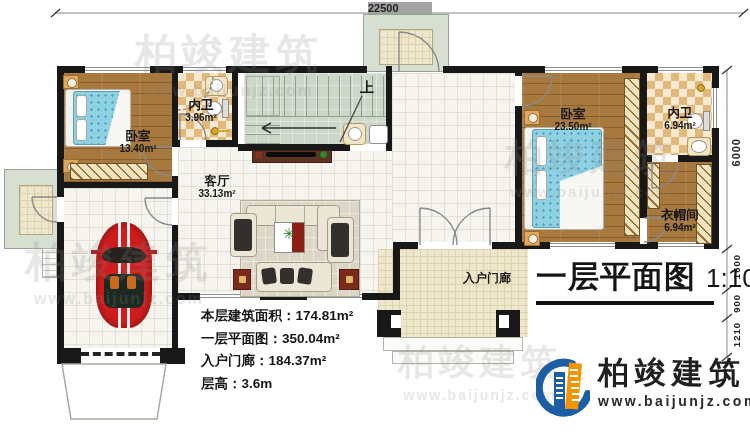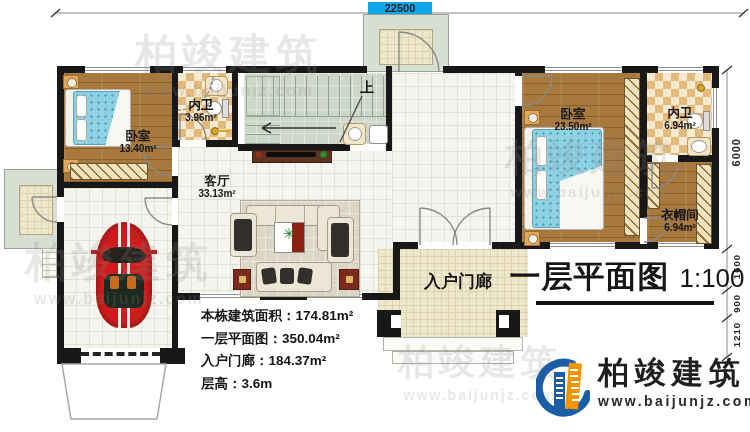--- a/index.html
+++ b/index.html
@@ -274,43 +274,43 @@
   </div>
   <div class="room-label" style="left:650px;top:106px;width:60px;">
     <span class="room-name">内卫</span>
     <span class="room-area">6.94m²</span>
   </div>
   <div class="room-label" style="left:649px;top:208px;width:62px;">
     <span class="room-name">衣帽间</span>
     <span class="room-area">6.94m²</span>
   </div>
   <div class="room-label" style="left:405px;top:272px;width:106px;">
-    <span class="room-name" style="font-size:17px;">入户门廊</span>
+    <span class="room-name" style="font-size:12px;text-align:right;">入户门廊</span>
   </div>
   <div class="room-label" style="left:357px;top:80px;width:20px;">
     <span class="room-name" style="font-size:14px;">上</span>
   </div>
 
-  <div class="dim" style="left:368px;top:2px;width:64px;text-align:center;background:#0ea5e9;">22500</div>
+  <div class="dim" style="left:368px;top:2px;width:64px;background:#a3a3a3;">22500</div>
   <div class="dimv" style="left:730px;top:138px;font-size:11px;">6000</div>
   <div class="dimv" style="left:731px;top:254px;">1600</div>
   <div class="dimv" style="left:731px;top:294px;">900</div>
   <div class="dimv" style="left:731px;top:322px;">1210</div>
 
   <div style="position:absolute;left:536px;top:256px;width:182px;z-index:40;">
-    <div style="display:flex;align-items:baseline;white-space:nowrap;justify-content:center;">
+    <div style="display:flex;align-items:baseline;white-space:nowrap;">
       <span style="font-size:31px;font-weight:bold;letter-spacing:1px;">一层平面图</span>
       <span style="font-size:26px;margin-left:10px;">1:100</span>
     </div>
     <div style="margin-top:3px;width:178px;height:4px;background:#111;"></div>
   </div>
 
   <div style="position:absolute;left:201px;top:305px;z-index:40;font-weight:bold;font-size:13.5px;line-height:22.5px;white-space:nowrap;">
     <div>
-      <span>本栋建筑面积：</span><span>174.81m²</span>
+      <span>本层建筑面积：</span><span>174.81m²</span>
     </div>
     <div>
       <span>一层平面图：</span><span>350.04m²</span>
     </div>
     <div>
       <span>入户门廊：</span><span>184.37m²</span>
     </div>
     <div>
       <span>层高：</span><span>3.6m</span>
     </div>

